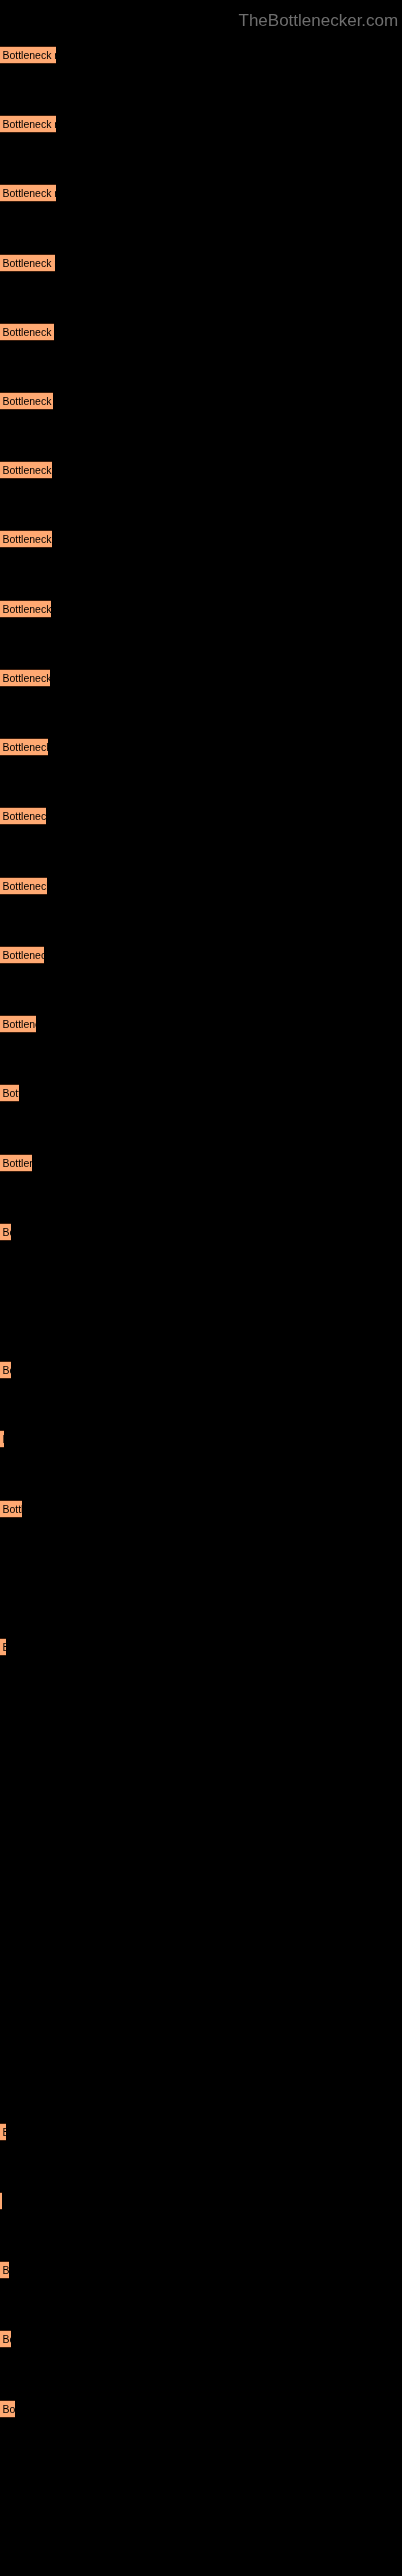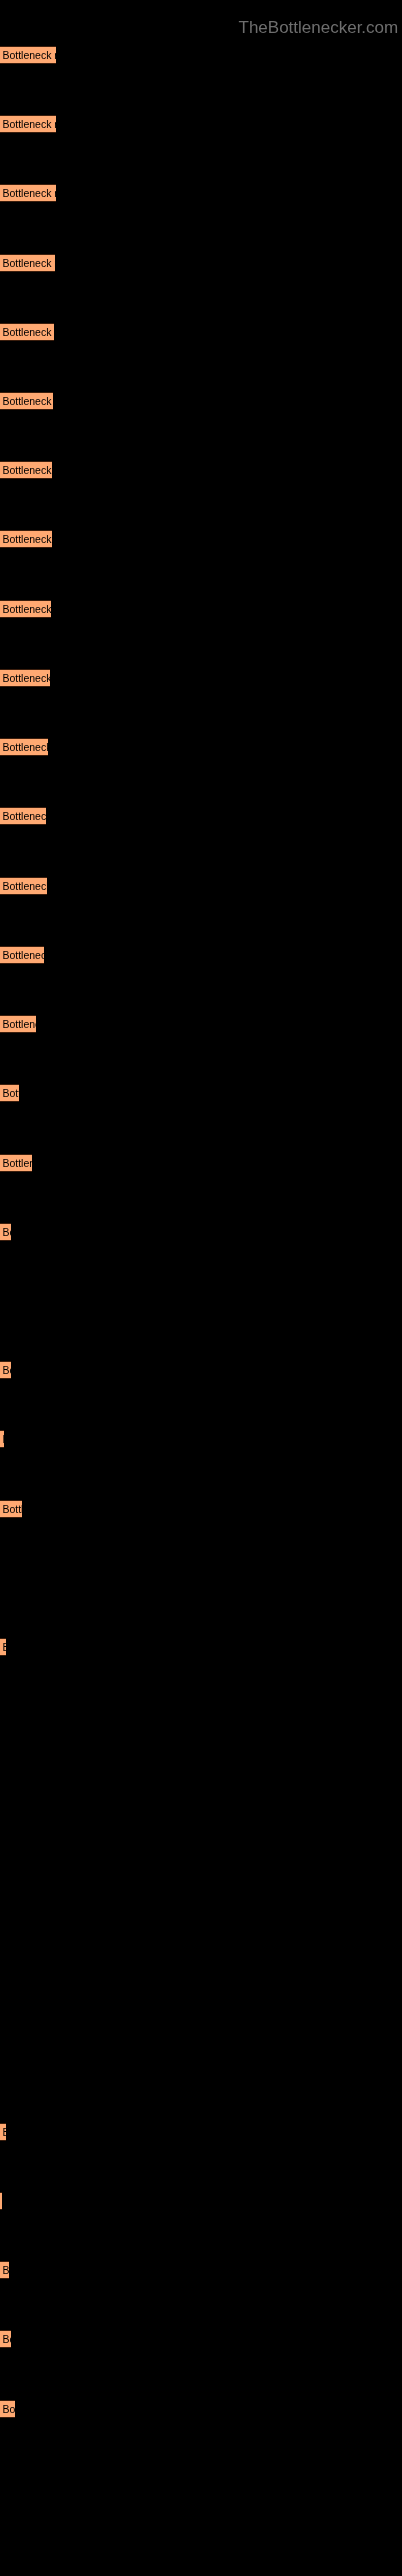--- a/index.html
+++ b/index.html
@@ -18,21 +18,21 @@
   #chart-root {
     position: absolute;
     left: 0; top: 0;
     width: 403px;
     height: 2576px;
     background: #000000;
   }
   .watermark {
     position: absolute;
     right: 4.8px;
-    top: 18px;
+    top: 11px;
     color: #6e6e6e;
     font-size: 17px;
     font-family: "Liberation Sans", sans-serif;
     letter-spacing: 0px;
     white-space: nowrap;
     user-select: none;
   }
   .bars-layer {
     position: absolute;
     left: 0;

